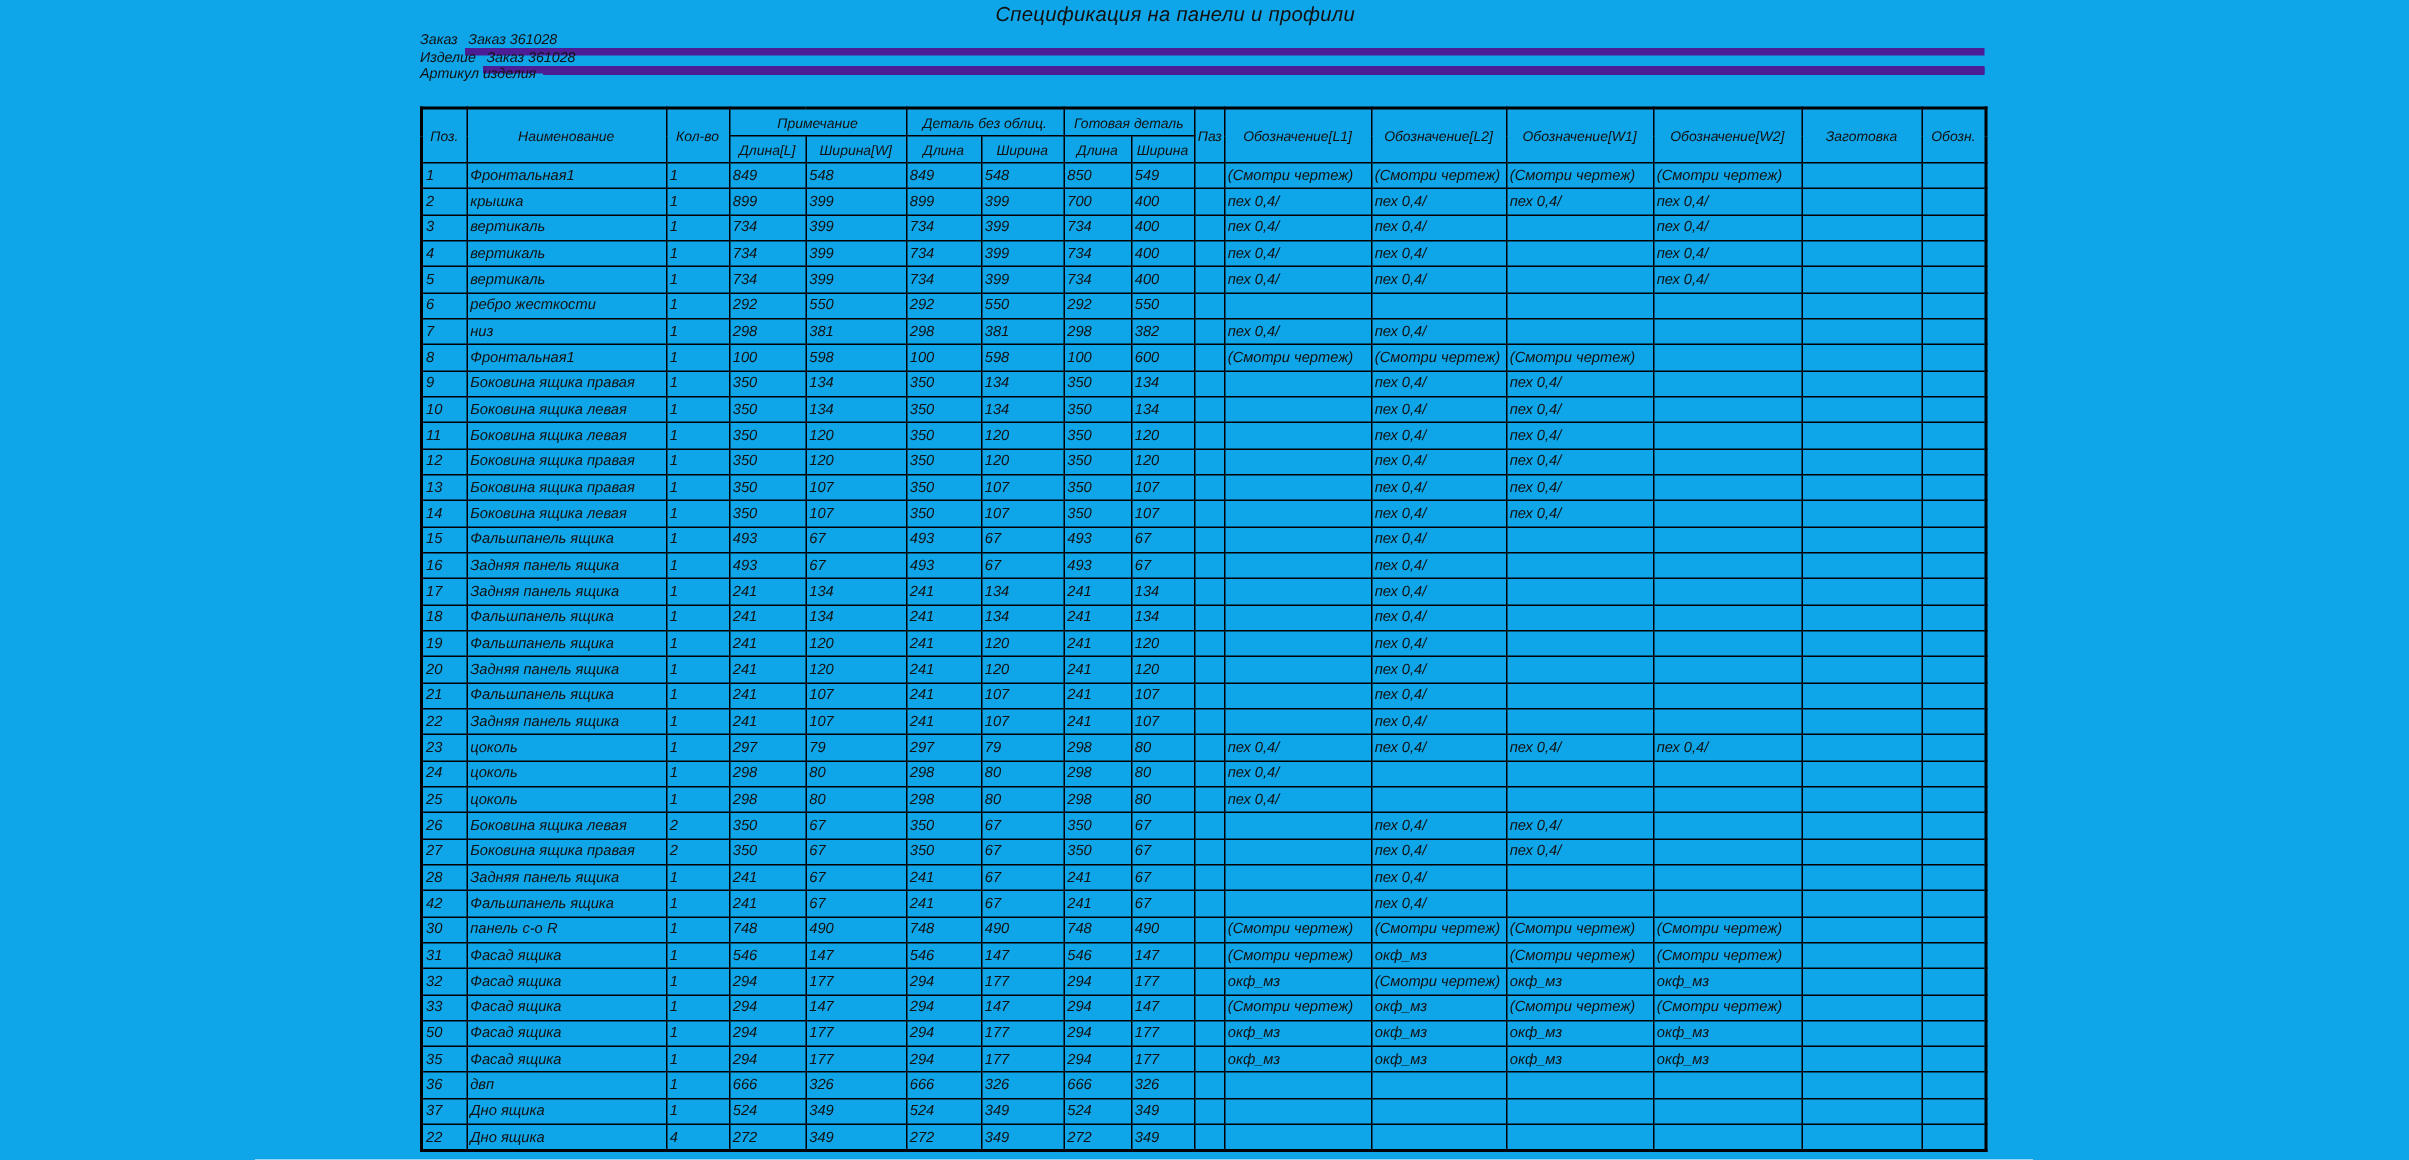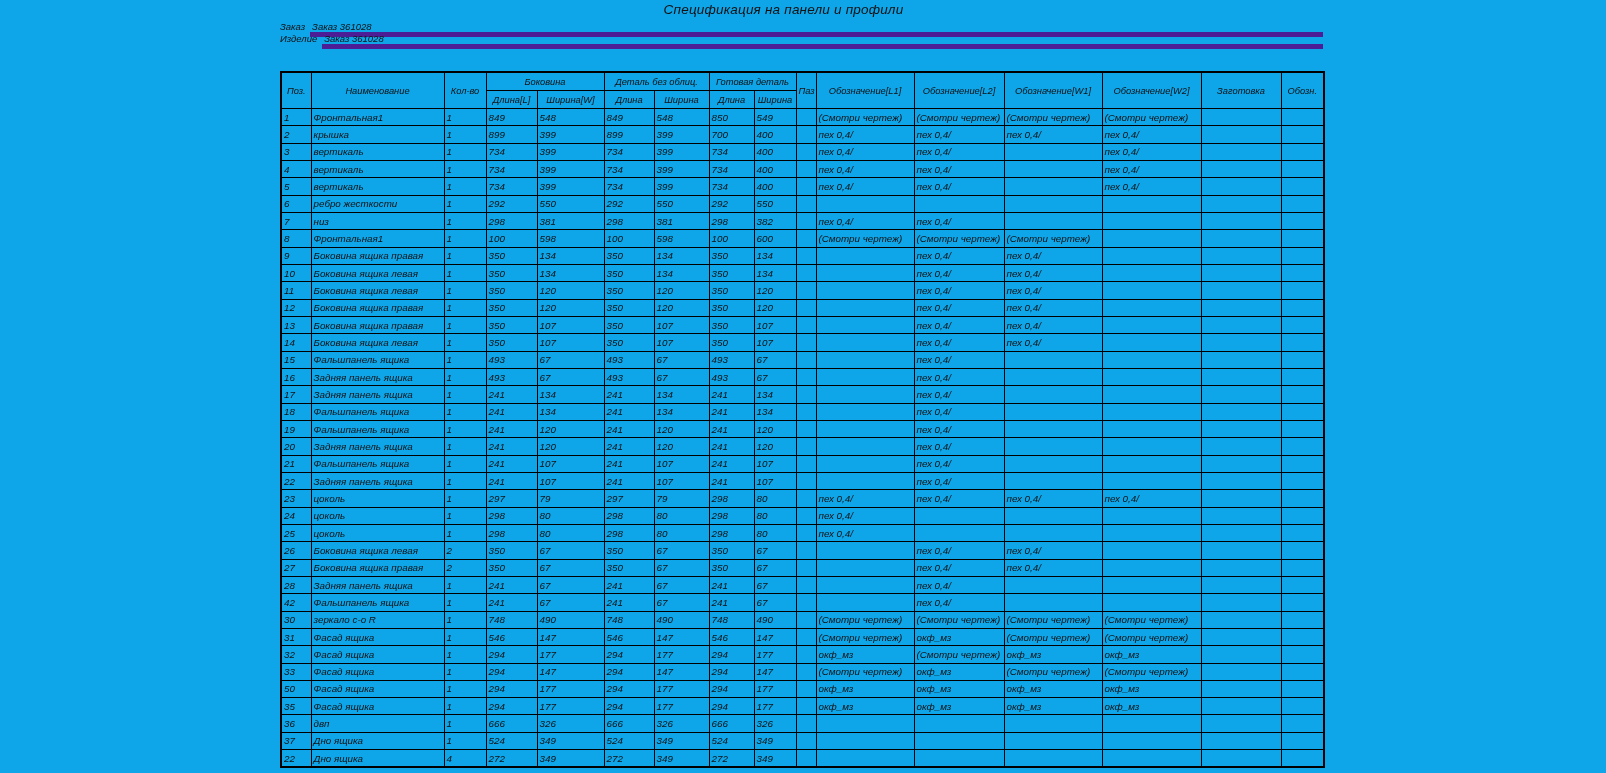--- a/index.html
+++ b/index.html
@@ -72,20 +72,24 @@
 
   <div class="order-info">
     <div class="order-line">
       <span class="order-label">Заказ</span>
       <span class="order-value">Заказ 361028</span>
     </div>
     <div class="order-line">
       <span class="order-label">Изделие</span>
       <span class="order-value">Заказ 361028</span>
     </div>
+    <div class="order-line">
+      <span class="order-label">Артикул изделия</span>
+      <span class="order-value"></span>
+    </div>
   </div>
 
   <table class="spec">
     <colgroup>
       <col style="width:30px">
         <col style="width:133px">
         <col style="width:42px">
       <col style="width:51px">
         <col style="width:67px">
       <col style="width:50px">
@@ -98,21 +102,21 @@
         <col style="width:98px">
         <col style="width:99px">
       <col style="width:80px">
         <col style="width:43px">
     </colgroup>
     <thead>
       <tr>
         <th rowspan="2">Поз.</th>
         <th rowspan="2">Наименование</th>
         <th rowspan="2">Кол-во</th>
-        <th colspan="2">Боковина</th>
+        <th colspan="2">Примечание</th>
         <th colspan="2">Деталь без облиц.</th>
         <th colspan="2">Готовая деталь</th>
         <th rowspan="2">Паз</th>
         <th rowspan="2">Обозначение[L1]</th>
         <th rowspan="2">Обозначение[L2]</th>
         <th rowspan="2">Обозначение[W1]</th>
         <th rowspan="2">Обозначение[W2]</th>
         <th rowspan="2">Заготовка</th>
         <th rowspan="2">Обозн.</th>
       </tr>
@@ -643,21 +647,21 @@
           <td></td>
           <td></td>
           <td>пех 0,4/</td>
           <td></td>
           <td></td>
           <td></td>
           <td></td>
         </tr>
         <tr>
           <td>30</td>
-          <td>зеркало с-о R</td>
+          <td>панель с-о R</td>
           <td>1</td>
           <td>748</td>
           <td>490</td>
           <td>748</td>
           <td>490</td>
           <td>748</td>
           <td>490</td>
           <td></td>
           <td>(Смотри чертеж)</td>
           <td>(Смотри чертеж)</td>

